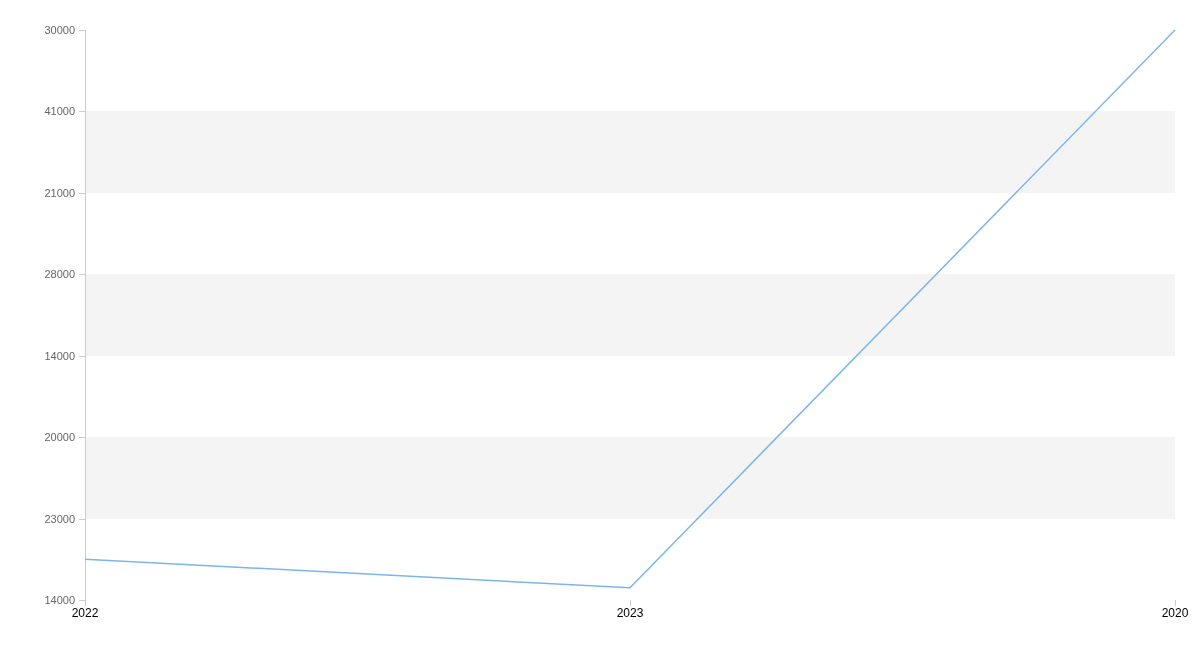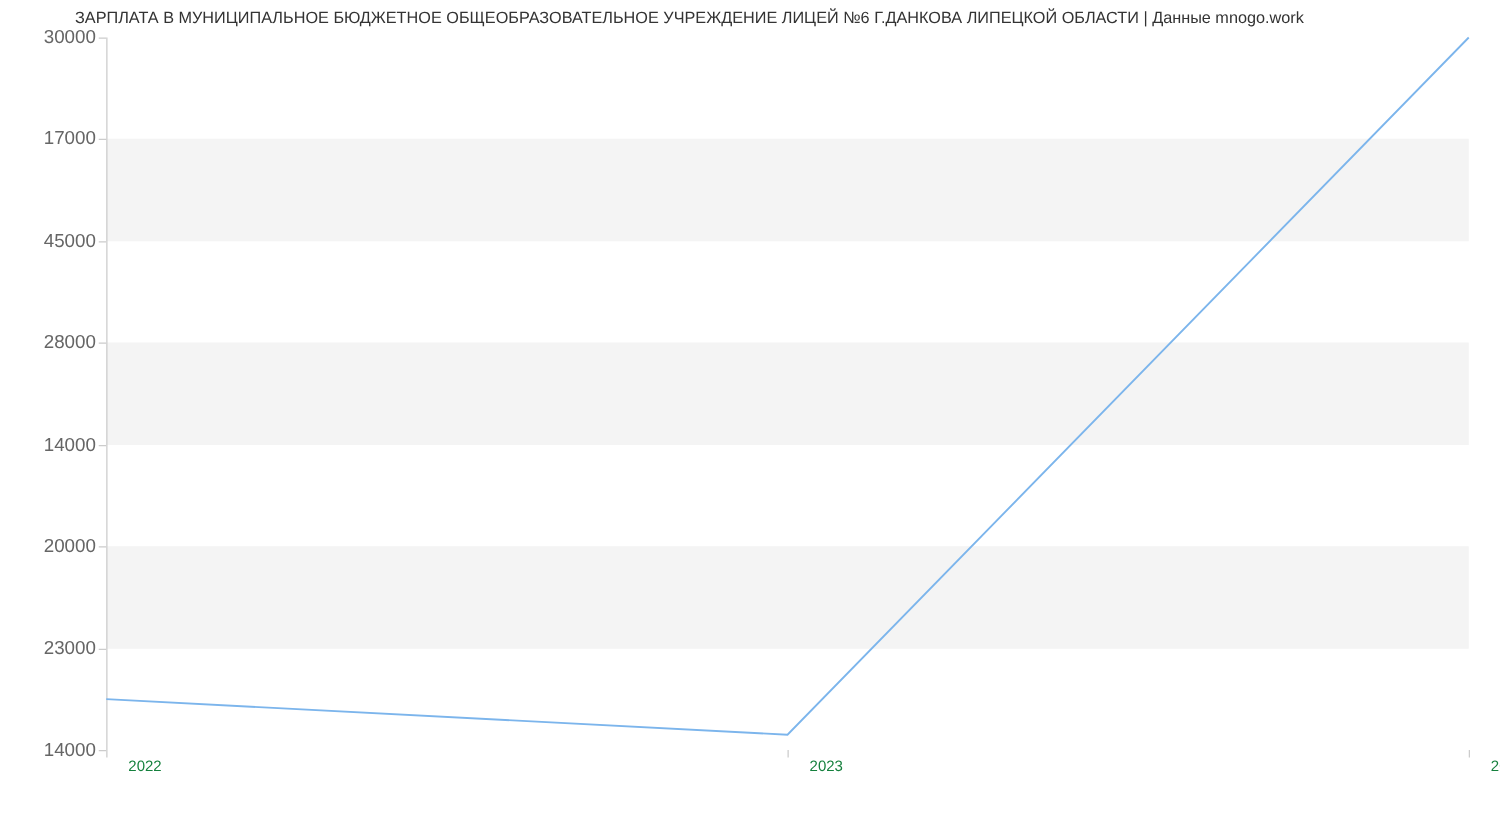--- a/index.html
+++ b/index.html
@@ -36,31 +36,30 @@
     position: absolute;
     left: 0;
     width: 100%;
     background: #f4f4f4;
   }
   .y-axis-tick {
     position: absolute;
     left: -50px;
     width: 40px;
     text-align: right;
-    font-size: 15px;
+    font-size: 11px;
     color: #666;
     transform: translateY(-50%);
   }
   .x-axis-tick {
     position: absolute;
     bottom: -20px;
     font-size: 12px;
-    color: #15803d;
+    color: #000000;
     transform: translateX(-50%);
-    margin-left: 31px;
   }
   .axis-line {
     position: absolute;
     background: #ccc;
   }
   .y-axis-line {
     left: 0;
     top: 0;
     width: 1px;
     height: 100%;
@@ -90,43 +89,42 @@
   .data-line {
     fill: none;
     stroke: #7cb5ec;
     stroke-width: 1.5;
   }
 </style>
 </head>
 <body>
 
 <div class="chart-container">
-  <div class="chart-title">ЗАРПЛАТА В МУНИЦИПАЛЬНОЕ БЮДЖЕТНОЕ ОБЩЕОБРАЗОВАТЕЛЬНОЕ УЧРЕЖДЕНИЕ ЛИЦЕЙ №6 Г.ДАНКОВА ЛИПЕЦКОЙ ОБЛАСТИ | Данные mnogo.work</div>
 
   <div class="plot-area">
       <div class="grid-band" style="top: 81.4286px; height: 81.4286px;"></div>
       <div class="grid-band" style="top: 244.286px; height: 81.4286px;"></div>
       <div class="grid-band" style="top: 407.143px; height: 81.4286px;"></div>
     <div class="axis-line y-axis-line"></div>
     <svg class="line-layer" viewBox="0 0 1090 570" preserveAspectRatio="none">
       <polyline class="data-line" points="0,529.2857142857143 545,557.7857142857143 1090,0"></polyline>
     </svg>
   <div class="y-axis-tick" style="top: 570px;">14000</div>
       <div class="y-tick-mark" style="top: 570px;"></div>
       <div class="y-axis-tick" style="top: 488.571px;">23000</div>
       <div class="y-tick-mark" style="top: 488.571px;"></div>
       <div class="y-axis-tick" style="top: 407.143px; text-align: right;">20000</div>
       <div class="y-tick-mark" style="top: 407.143px;"></div>
       <div class="y-axis-tick" style="top: 325.714px;">14000</div>
       <div class="y-tick-mark" style="top: 325.714px;"></div>
       <div class="y-axis-tick" style="top: 244.286px;">28000</div>
       <div class="y-tick-mark" style="top: 244.286px;"></div>
-      <div class="y-axis-tick" style="top: 162.857px;">45000</div>
+      <div class="y-axis-tick" style="top: 162.857px;">21000</div>
       <div class="y-tick-mark" style="top: 162.857px;"></div>
-      <div class="y-axis-tick" style="top: 81.4286px;">17000</div>
+      <div class="y-axis-tick" style="top: 81.4286px;">41000</div>
       <div class="y-tick-mark" style="top: 81.4286px;"></div>
       <div class="y-axis-tick" style="top: 0px;">30000</div>
       <div class="y-tick-mark" style="top: 0px;"></div>
       <div class="x-axis-tick" style="left: 0px;">2022</div>
       <div class="x-tick-mark" style="left: 0px;"></div>
       <div class="x-axis-tick" style="left: 545px;">2023</div>
       <div class="x-tick-mark" style="left: 545px;"></div>
       <div class="x-axis-tick" style="left: 1090px;">2020</div>
       <div class="x-tick-mark" style="left: 1090px;"></div>
     </div>

